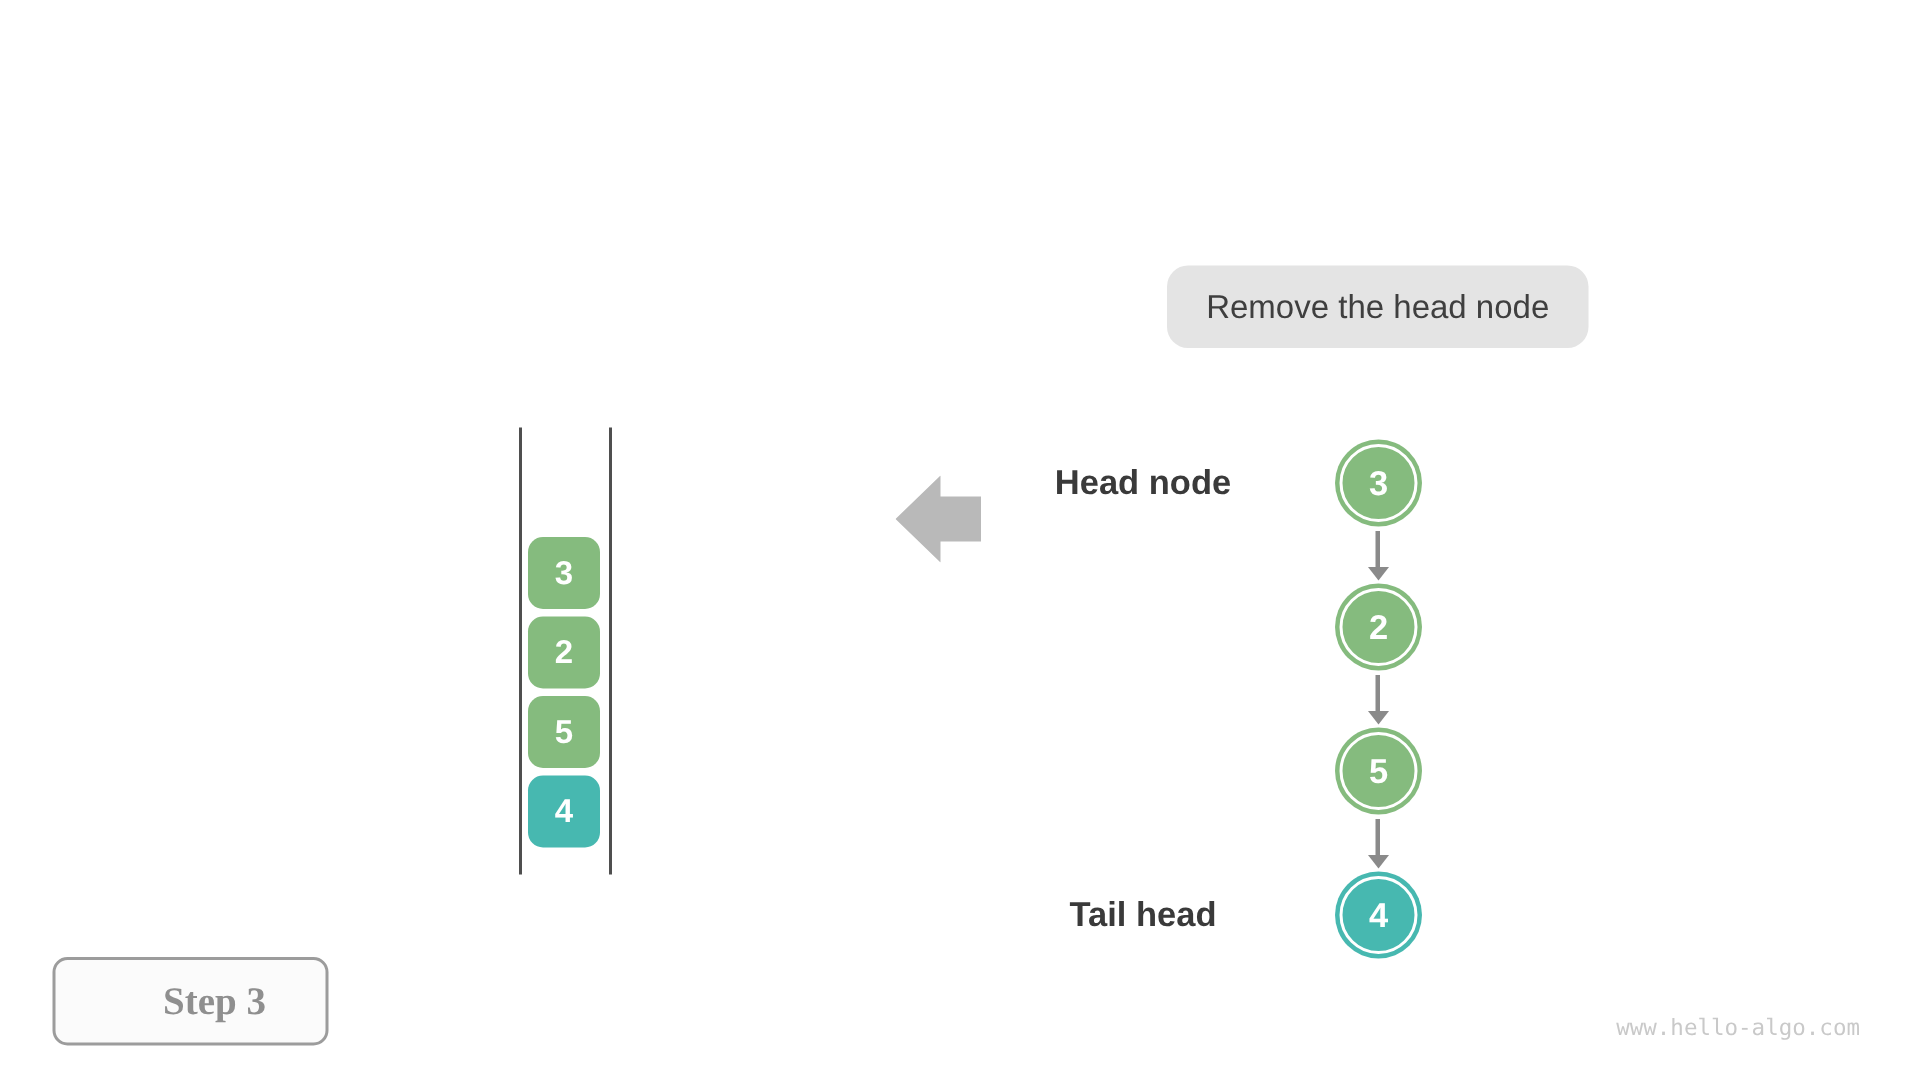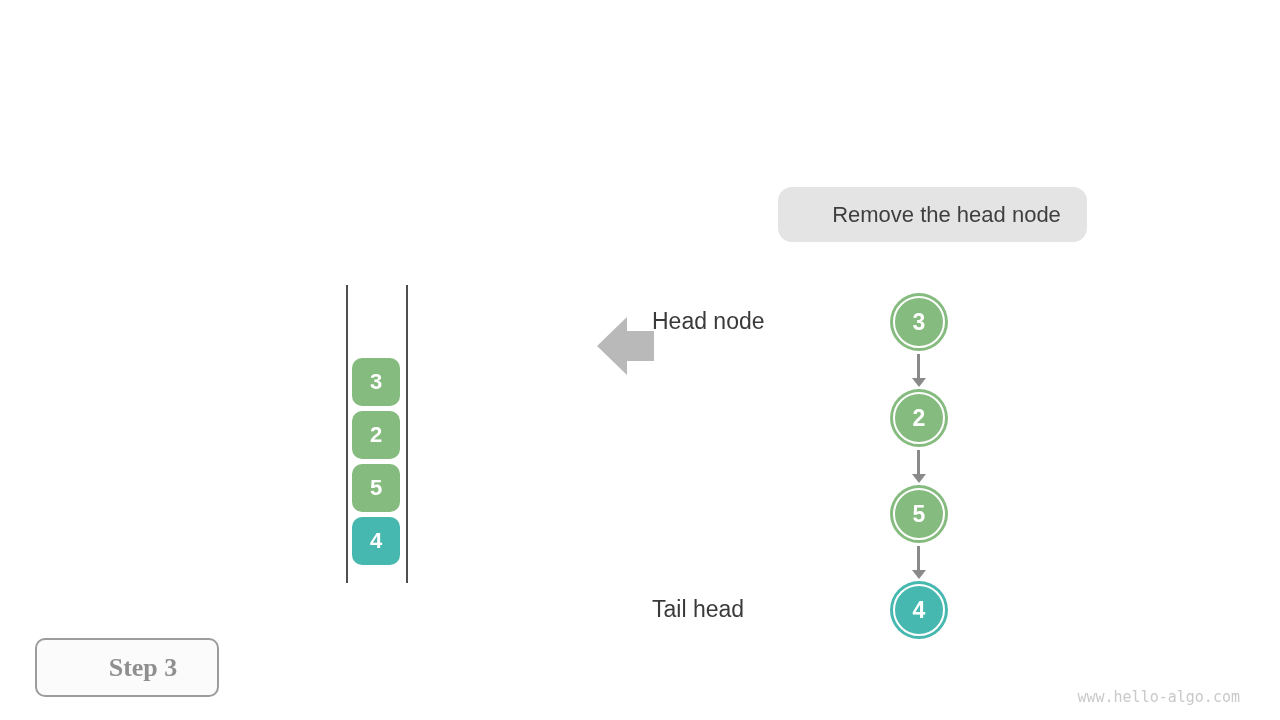--- a/index.html
+++ b/index.html
@@ -21,24 +21,23 @@
     justify-content: center;
     color: #3f3f3f;
   }
   .pop-badge {
     left: 327px; top: 212px; width: 103px; height: 46px;
     border-radius: 9px;
     font-family: "DejaVu Sans Mono", monospace;
     font-size: 23px;
   }
   .remove-badge {
-    left: 778px; top: 187px; width: 281px; height: 55px;
+    left: 778px; top: 177px; width: 281px; height: 55px;
     border-radius: 14px;
     font-size: 22px;
-    padding-left: 28px;
   }
 
   
   .stack-line {
     position: absolute;
     top: 285px;
     width: 2px;
     height: 298px;
     background: #4f4f4f;
   }
@@ -73,23 +72,23 @@
     left: 341px; top: 404px; width: 600px;
     text-align: center;
     color: #8f8f8f;
     font-size: 22px;
   }
 
   
   .node-label {
     position: absolute;
     left: 652px; width: 220px;
-    text-align: left;
+    text-align: center;
     font-size: 23px;
-    font-weight: 400;
+    font-weight: 700;
     color: #3a3a3a;
   }
   .head-label { top: 308px; }
   .tail-label { top: 596px; }
 
   .ll {
     position: absolute;
     left: 890px; top: 293px;
     display: flex;
     flex-direction: column;
@@ -149,21 +148,20 @@
     padding-left: 32px;
   }
 
   
   .watermark {
     position: absolute;
     right: 40px; top: 676px;
     font-family: "DejaVu Sans Mono", monospace;
     font-size: 15px;
     color: #c9c9c9;
-    margin-top: 12px;
   }
 </style>
 </head>
 <body>
 
 <div class="canvas">
 
 
   <div class="badge remove-badge">
     <span>Remove the head node</span>

